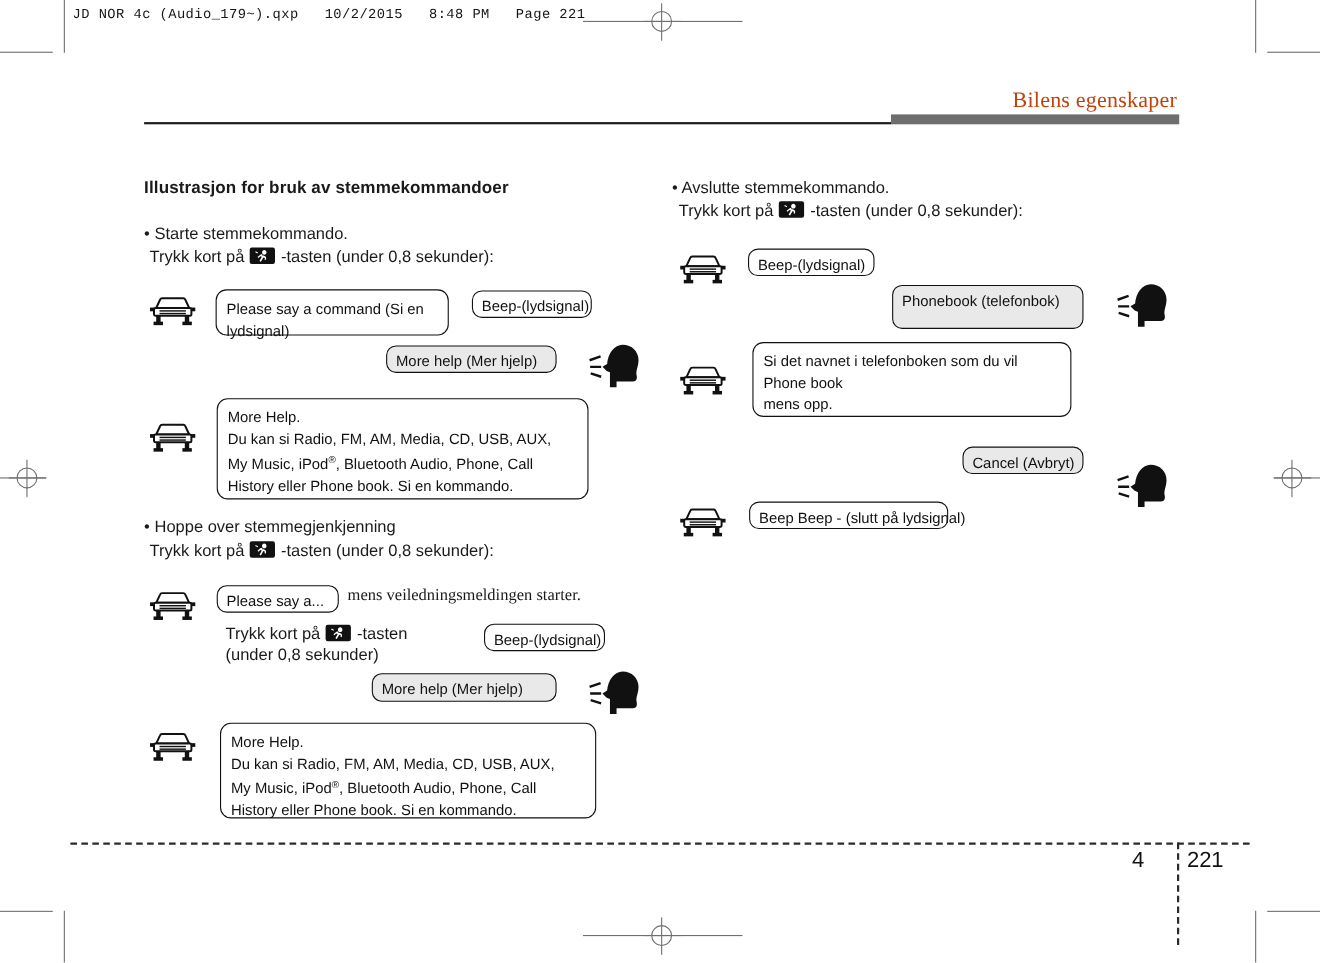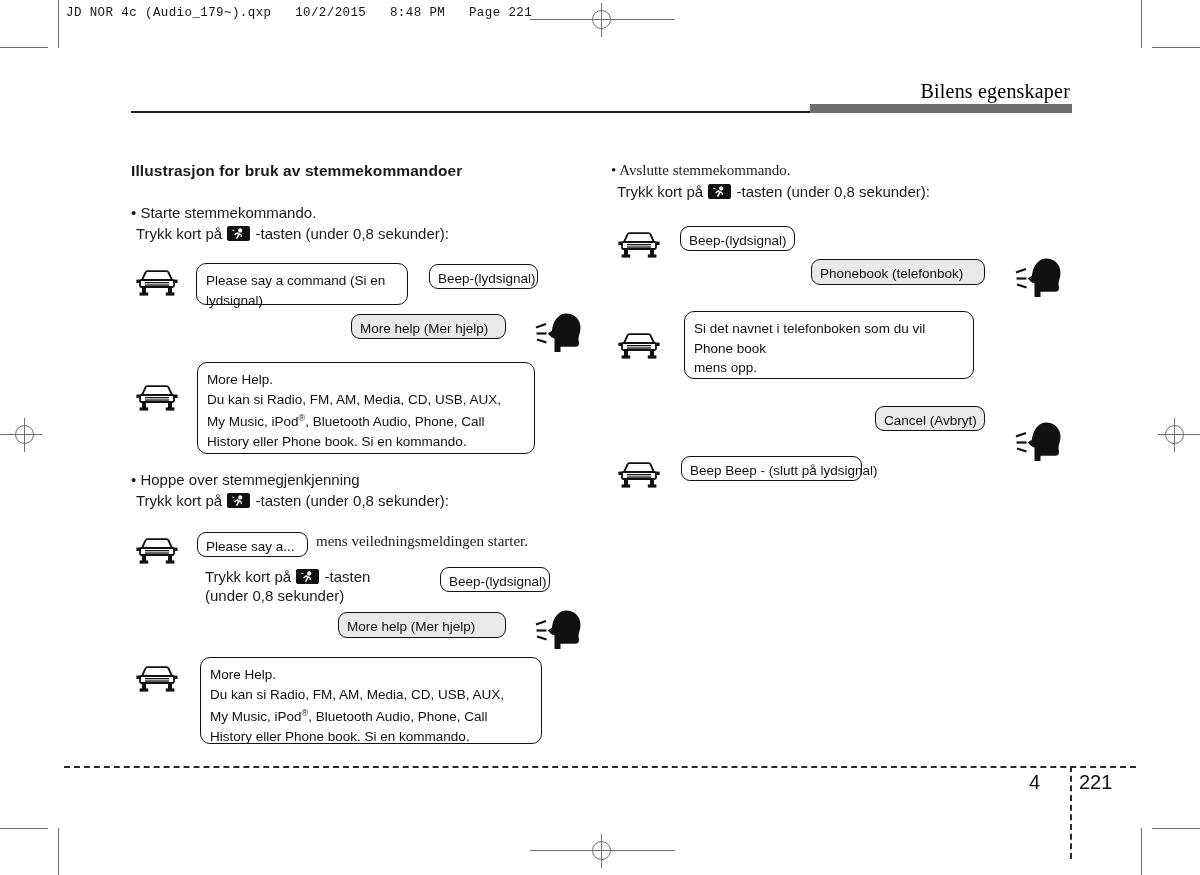--- a/index.html
+++ b/index.html
@@ -25,21 +25,21 @@
   .slug{
     position:absolute;left:66px;top:6px;
     font-family:"Liberation Mono", monospace;
     font-size:12.5px;letter-spacing:.4px;color:#161616;white-space:pre;
   }
 
   
   .runhead{
     position:absolute;right:130px;top:80px;
     font-family:"Liberation Serif", serif;
-    font-size:20px;color:#000000;letter-spacing:.2px;
+    font-size:20px;color:#c2410c;letter-spacing:.2px;
   }
   .headbar{position:absolute;left:810px;top:104px;width:262px;height:9px;background:#6e6e6e;}
   .headrule{position:absolute;left:131px;top:111px;width:679px;height:2px;background:#1d1d1d;}
 
   
   .sect-title{
     position:absolute;font-weight:bold;font-size:15.5px;letter-spacing:.1px;
   }
   .bullet{position:absolute;font-size:15px;white-space:nowrap;}
   .line{position:absolute;font-size:15px;white-space:nowrap;}
@@ -307,21 +307,21 @@
     <span class="ln">Du kan si Radio, FM, AM, Media, CD, USB, AUX,</span>
     <span class="ln">
       <span>My Music, iPod</span><span class="sup">®</span><span>, Bluetooth Audio, Phone, Call</span>
     </span>
     <span class="ln">History eller Phone book. Si en kommando.</span>
   </div>
   <svg class="tail" style="left:180px;top:664px;" width="24" height="22">
       <path d="M0 6 L23 1 L20 18 Z" fill="#111"></path>
     </svg>
 
-  <div class="bullet" style="left:611px;top:162px;font-family:Liberation Serif, serif;">• Avslutte stemmekommando.</div>
+  <div class="bullet" style="left:611px;top:162px;">• Avslutte stemmekommando.</div>
   <div class="line" style="left:617px;top:183px;">
     <span>Trykk kort på</span>
     <span class="voicekey">
       <svg width="15" height="13" viewBox="0 0 15 13">
           <path d="M9.2 1.2c1.2 0 2.1 1 2.1 2.2 0 1.2-.9 2.1-2.1 2.1-1.1 0-2-.9-2-2.1 0-1.2.9-2.2 2-2.2zM7.4 6.3c1.6 0 3 .5 3.4 1.6.4 1.2-.3 2.4-.3 2.4l-1.1-.5.5-1.3-1.5-.5-2.2 4.0-1.3-.7 2.1-3.9-1.4-.5-1.6 1.6-.9-.9 2.5-2.1c.5-.2 1.3-.3 1.8-.3z" fill="#fff"></path>
           <path d="M1.4 2.4l2.2 1.1-.4.9-2.2-1.1z" fill="#fff"></path>
         </svg>
     </span>
     <span>-tasten (under 0,8 sekunder):</span>
   </div>
@@ -341,21 +341,21 @@
     </svg>
   </div>
 
   <div class="bubble" style="left:680px;top:226px;width:115px;height:25px;">
     <span class="ln">Beep-(lydsignal)</span>
   </div>
   <svg class="tail" style="left:660px;top:232px;" width="23" height="22">
       <path d="M0 5 L22 1 L19 17 Z" fill="#111"></path>
     </svg>
 
-  <div class="bubble gray" style="left:811px;top:259px;width:174px;height:26px;">
+  <div class="bubble gray" style="left:811px;top:259px;width:174px;height:40px;">
     <span class="ln">Phonebook (telefonbok)</span>
   </div>
   <svg class="tail" style="left:981px;top:263px;" width="26" height="22">
       <path d="M26 6 L1 2 L4 19 Z" fill="#111"></path>
     </svg>
 
   <div class="head" style="left:1014px;top:256px;">
     <svg width="54" height="42" viewBox="0 0 54 42">
       <path d="M32 2.5c8.5 0 14.5 6.2 14.5 14 0 4.8-2 8.4-2 11.5 0 1.6.5 2.5.5 4.2 0 2.3-1.4 3.6-3.8 3.6H26.5V41H20.5V27.5c-1.8-.6-3.2-1.5-3.2-1.5l-3.6-3.6 4.2-2.6c.9-9.6 6.8-17.3 14.1-17.3z" fill="#111"></path>
       <path d="M2 16.5 L12 13" stroke="#111" stroke-width="2.2" fill="none"></path>

